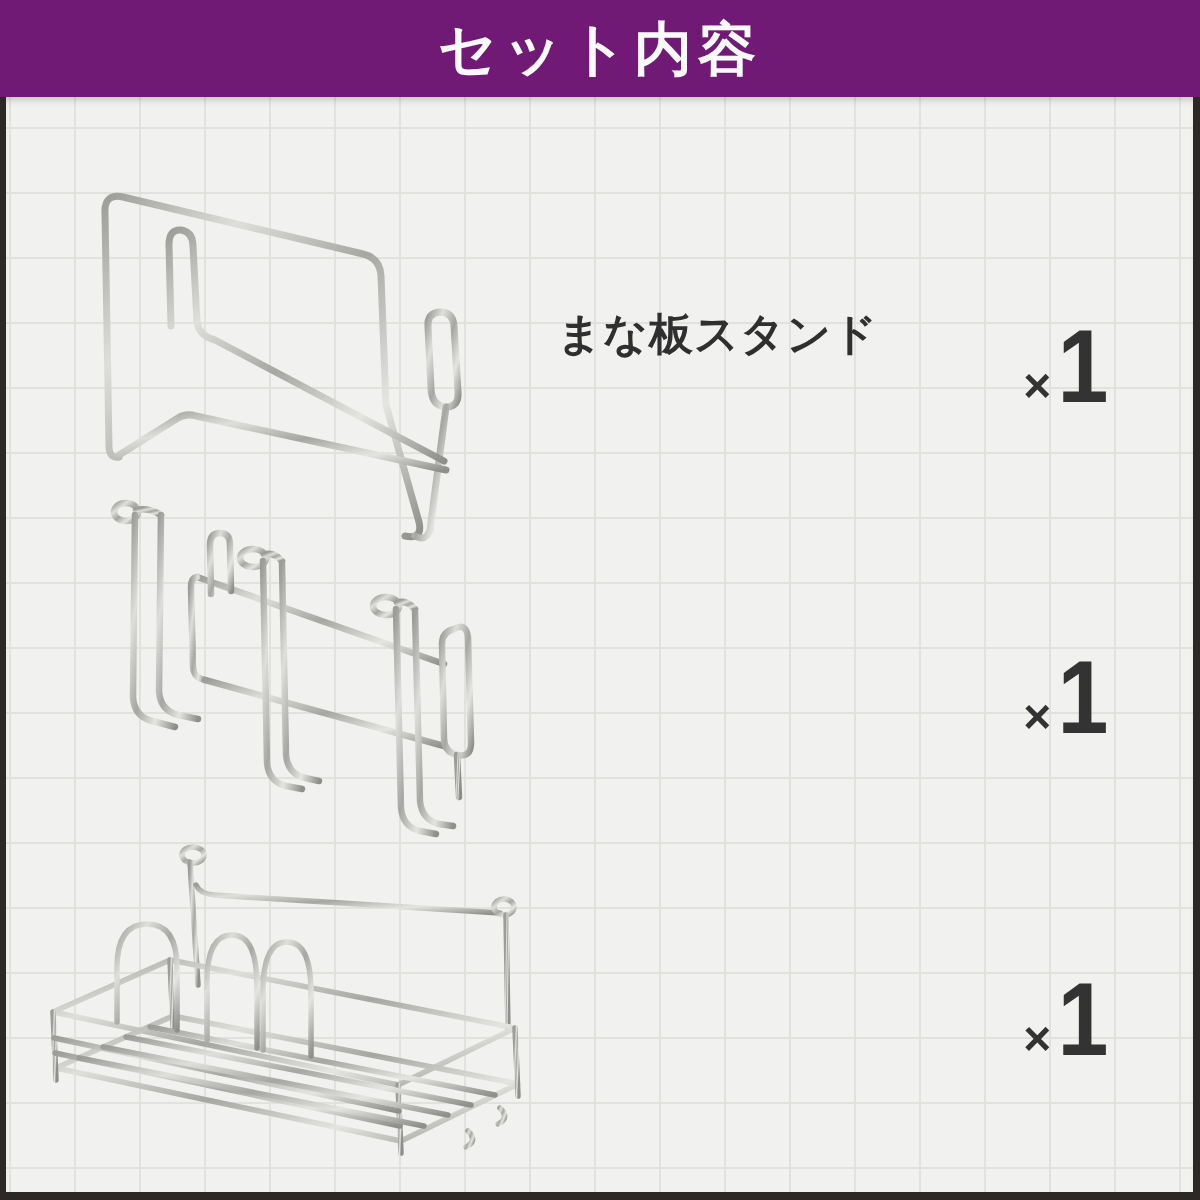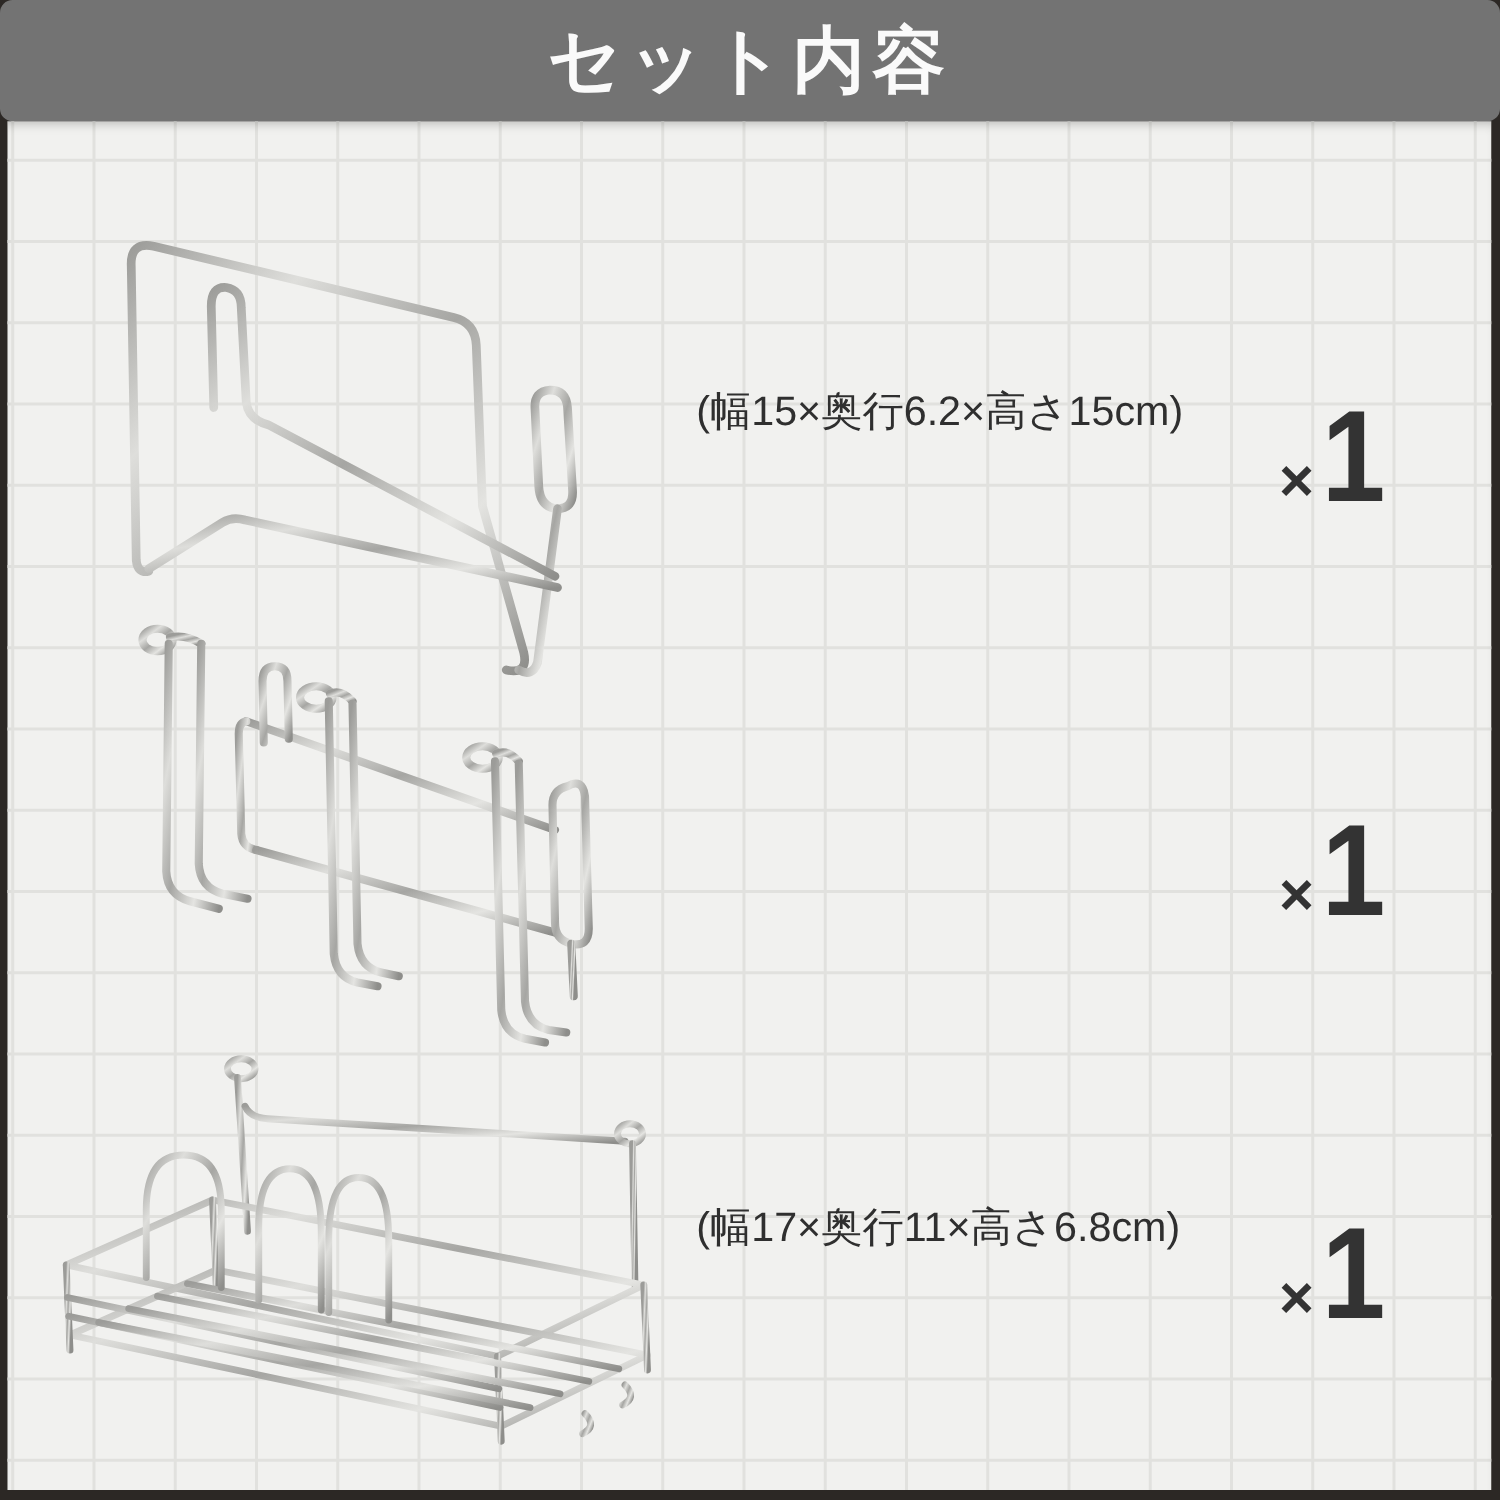--- a/index.html
+++ b/index.html
@@ -3,21 +3,21 @@
 <meta charset="utf-8">
 <style>
   html,body{margin:0;padding:0;background:#888;}
   .frame{
     position:relative;width:1200px;height:1200px;overflow:hidden;
     background:#2c2825;
     font-family:"Liberation Sans","DejaVu Sans",sans-serif;
   }
   .banner{
     position:absolute;left:0;top:0;width:1200px;height:97px;
-    background:#737373;display:flex;align-items:center;justify-content:center;border-radius:10px;
+    background:#701a75;display:flex;align-items:center;justify-content:center;
   }
   .banner-title{
     margin:0;color:#fafafa;font-size:58px;font-weight:bold;
     letter-spacing:6px;line-height:1;
   }
   .tile-area{
     position:absolute;left:6px;top:97px;width:1187px;height:1095px;
     background-color:#f1f1ef;
     background-image:
       linear-gradient(to right,#e1e1de 2px,transparent 2px),
@@ -147,35 +147,34 @@
       <path d="M120,187 L465,255"></path>
       <path d="M87,182 L87,128 Q87,84 117,84 Q147,84 147,128 L147,190"></path>
       <path d="M177,200 L177,142 Q177,95 202,95 Q227,95 227,146 L227,208"></path>
       <path d="M233,210 L233,152 Q233,102 257,102 Q281,102 281,152 L281,216"></path>
       <path d="M470,268 Q480,278 468,284"></path>
       <path d="M438,291 Q448,301 436,307"></path>
     </g>
   </svg>
 
   <div class="item-row row-1">
-    <p class="item-dims">(幅15×奥行6.2×高さ15cm)</p>
+    <p class="item-name">まな板スタンド</p>
     <div class="item-qty">
       <span class="qty-mark">×</span>
       <span class="qty-num">1</span>
     </div>
   </div>
 
   <div class="item-row row-2">
     <div class="item-qty">
       <span class="qty-mark">×</span>
       <span class="qty-num">1</span>
     </div>
   </div>
 
   <div class="item-row row-3">
-    <p class="item-dims">(幅17×奥行11×高さ6.8cm)</p>
     <div class="item-qty">
       <span class="qty-mark">×</span>
       <span class="qty-num">1</span>
     </div>
   </div>
 
 </div>
 
 </body></html>

